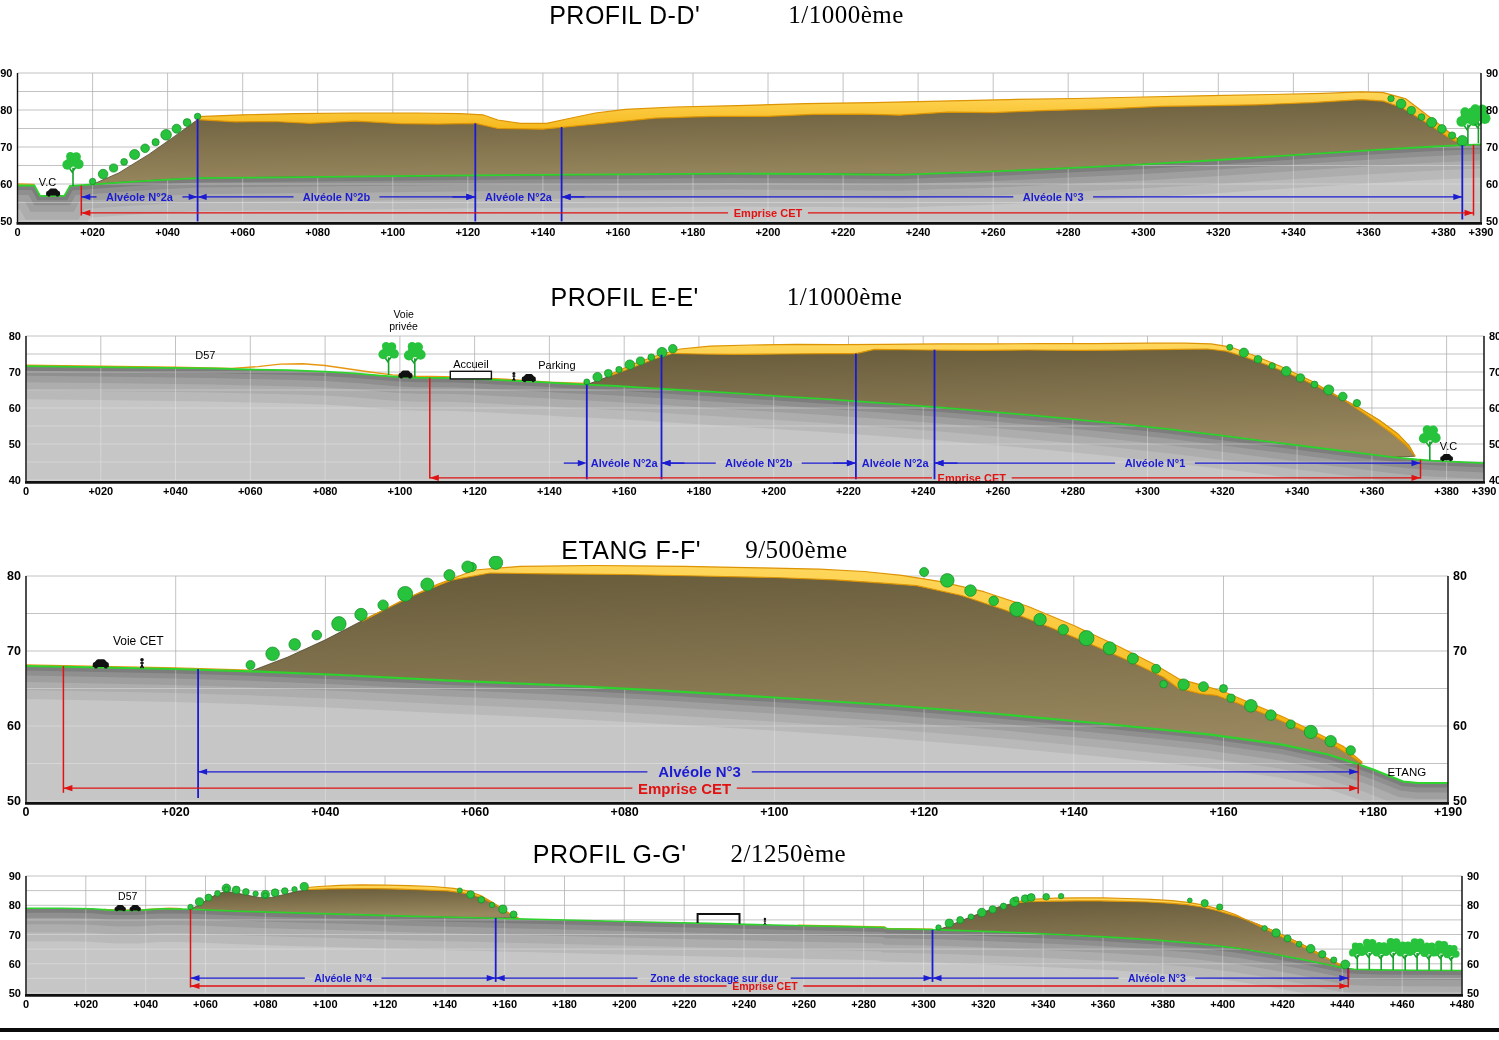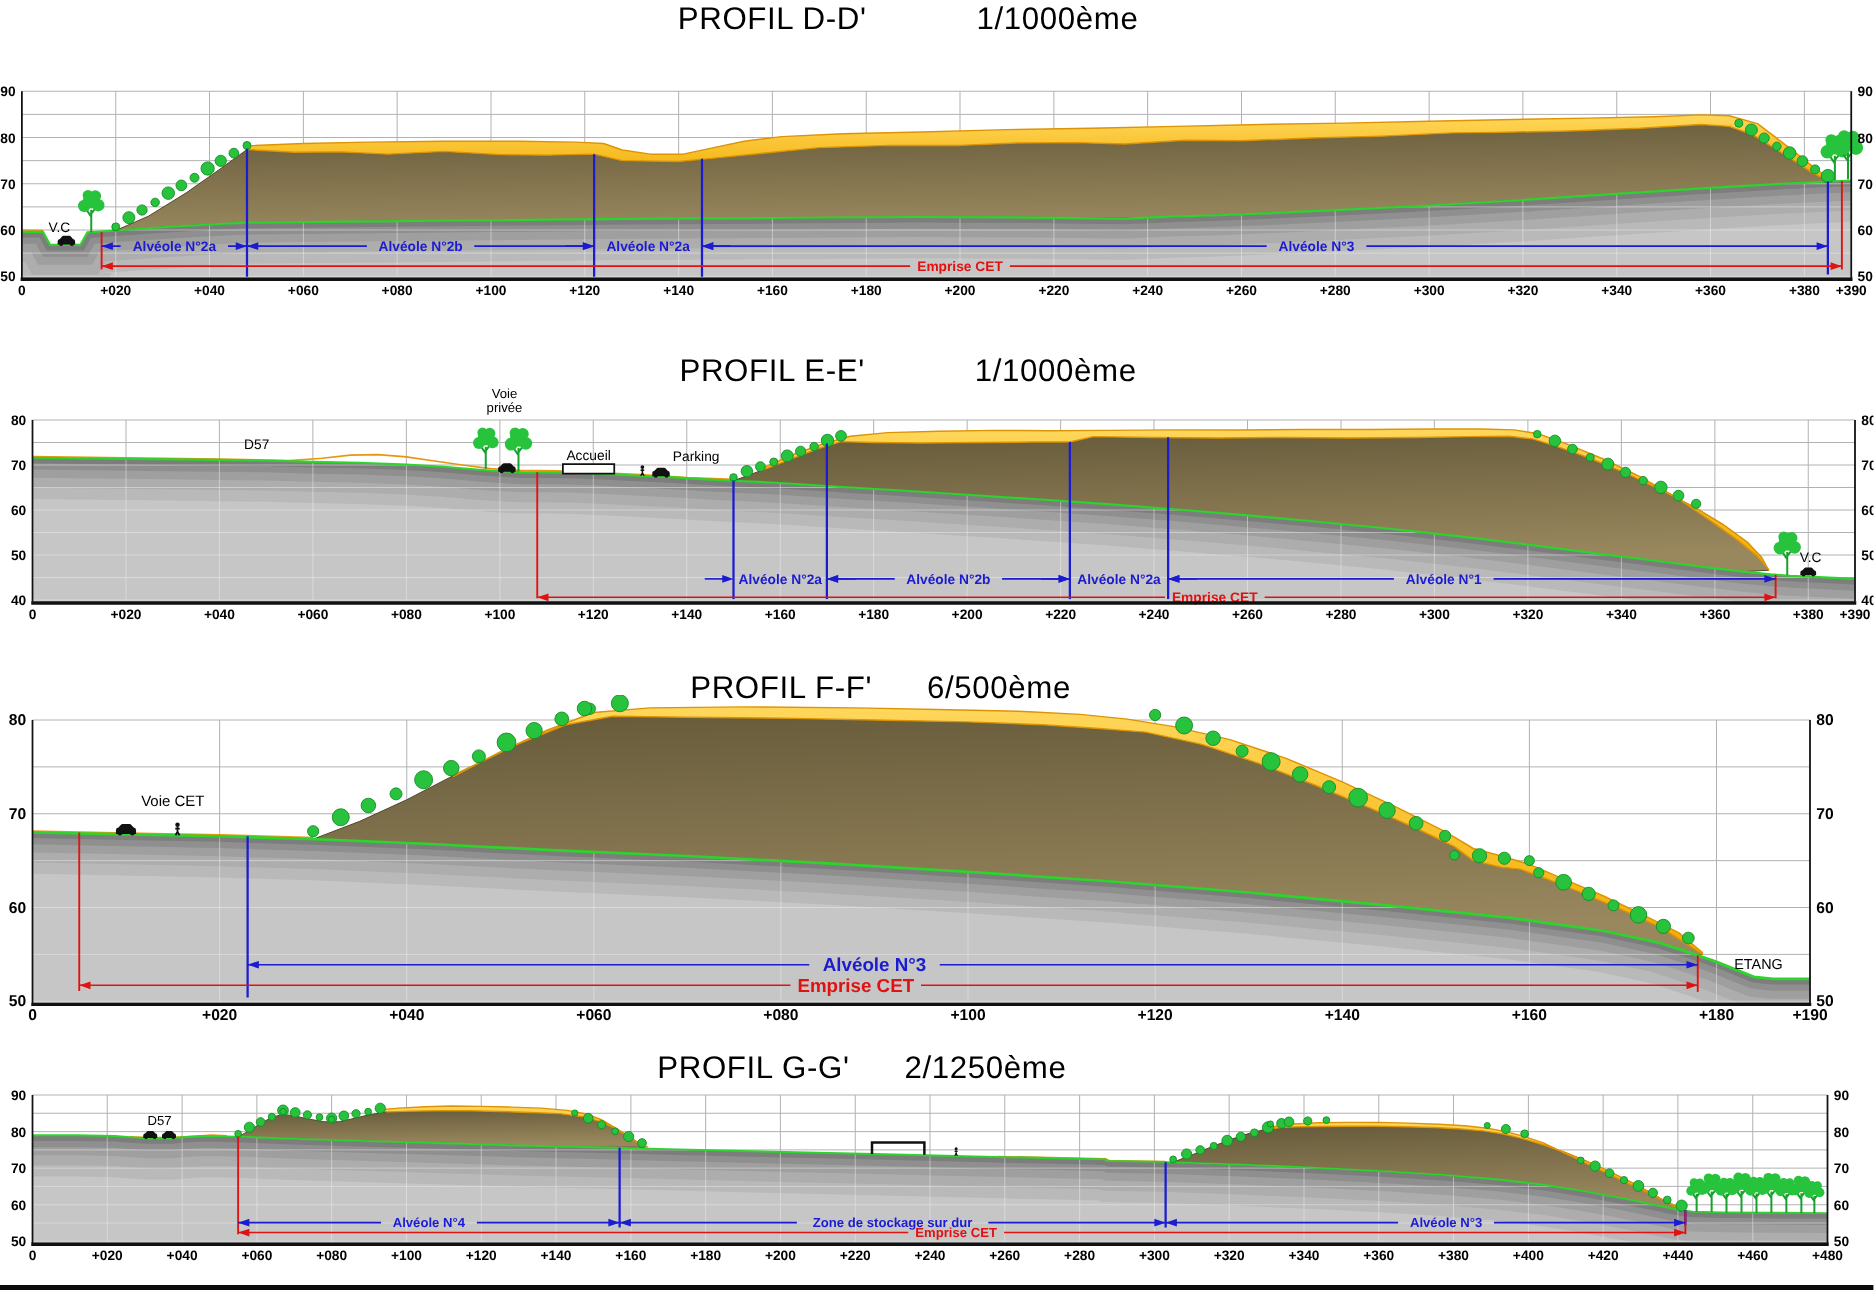--- a/index.html
+++ b/index.html
@@ -1,20 +1,20 @@
 <!DOCTYPE html>
 <html><head>
 <meta charset="utf-8">
 <style>
   html,body{margin:0;padding:0;background:#fff;}
   .page{position:relative;width:1499px;height:1040px;background:#ffffff;overflow:hidden;
         font-family:"Liberation Sans", sans-serif;}
   .ptitle{position:absolute;left:0;right:0;display:flex;justify-content:center;
           font-size:25px;color:#000;letter-spacing:0.5px;white-space:nowrap;}
-  .ptitle .sc{margin-left:0;}
+  .ptitle .sc{margin-left:0;font-family:Liberation Serif, serif;}
   svg.profile{position:absolute;left:0;width:1499px;display:block;}
   .sheet-rule{position:absolute;left:0;right:0;height:4px;background:#0b0b0b;}
 </style>
 </head>
 <body>
 
 <div class="page">
   <div class="ptitle" style="top: 1px; gap: 88px; transform: translateX(-23px);">
     <span>PROFIL D-D'</span>
     <span class="sc">1/1000ème</span>
@@ -473,22 +473,22 @@
         <text x="1147.5" y="188.9" text-anchor="middle" font-size="11" font-weight="bold" fill="#000">+300</text>
         <text x="1222.3" y="188.9" text-anchor="middle" font-size="11" font-weight="bold" fill="#000">+320</text>
         <text x="1297.1" y="188.9" text-anchor="middle" font-size="11" font-weight="bold" fill="#000">+340</text>
         <text x="1371.9" y="188.9" text-anchor="middle" font-size="11" font-weight="bold" fill="#000">+360</text>
         <text x="1446.6" y="188.9" text-anchor="middle" font-size="11" font-weight="bold" fill="#000">+380</text>
         <text x="1484.0" y="188.9" text-anchor="middle" font-size="11" font-weight="bold" fill="#000">+390</text>
       </g>
     </svg>
 
   <div class="ptitle" style="top: 536px; gap: 44px; transform: translateX(-45px);">
-    <span>PROFIL F-F'</span>
-    <span class="sc">6/500ème</span>
+    <span>ETANG F-F'</span>
+    <span class="sc">9/500ème</span>
   </div>
   <svg class="profile" viewBox="0 0 1499 280" font-family="Liberation Sans, sans-serif" style="top: 556px; height: 280px;">
       <defs>
         <clipPath id="gc2">
           <polygon points="26.0,110.0 100.8,111.5 175.7,113.0 250.5,115.3 340.3,119.0 445.1,124.3 549.9,128.8 662.2,134.7 774.4,141.5 886.7,149.0 998.9,158.0 1111.2,168.5 1208.5,178.3 1283.3,188.8 1328.3,198.5 1358.2,208.3 1373.2,213.5 1388.1,219.5 1403.1,225.5 1418.1,227.0 1448.0,227.0 1448.0,246.4 26.0,246.4"></polygon>
         </clipPath>
   <linearGradient id="yg2" x1="0" y1="0" x2="0" y2="1">
           <stop offset="0" stop-color="#ffd75c"></stop>
           <stop offset="1" stop-color="#f2ac00"></stop>
         </linearGradient>

